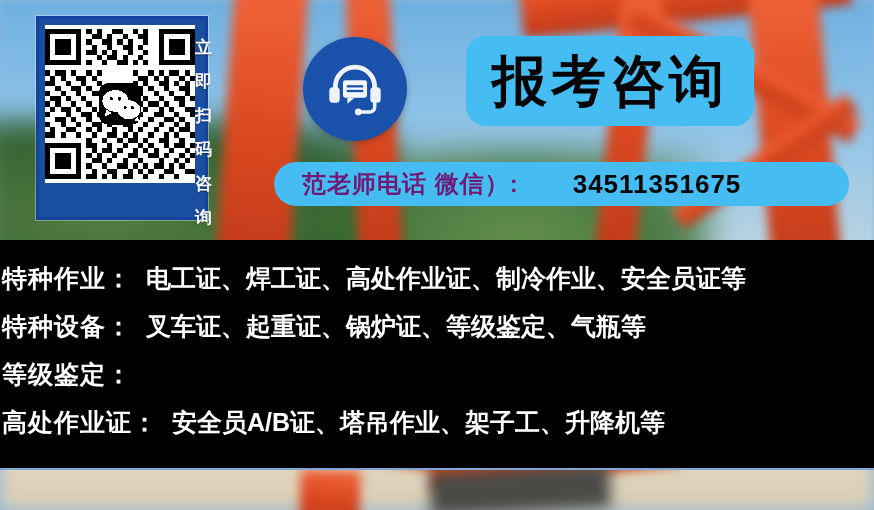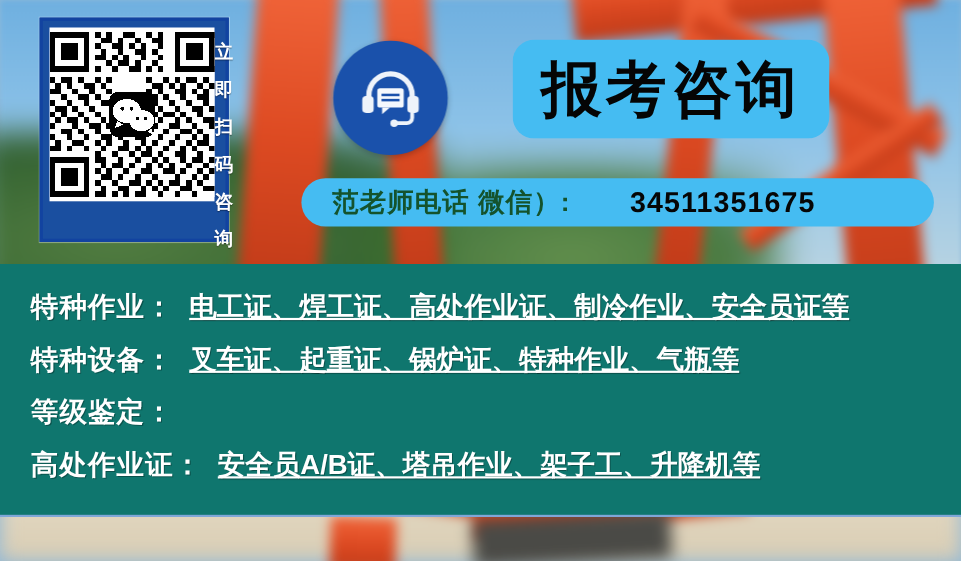--- a/index.html
+++ b/index.html
@@ -105,48 +105,48 @@
 
   
   .phone-pill {
     position: absolute; left: 274px; top: 162px;
     width: 575px; height: 44px;
     background: #45bcf2; border-radius: 22px;
     display: flex; align-items: center;
     padding: 0 28px;
   }
   .phone-label {
-    font-size: 24px; font-weight: bold; color: #14532d; letter-spacing: 1px;
+    font-size: 24px; font-weight: bold; color: #701a75; letter-spacing: 1px;
   }
   .phone-number {
     font-size: 26px; font-weight: bold; color: #060606;
     margin-left: 54px; letter-spacing: 1px;
   }
 
   
   .info-panel {
     position: absolute; left: 0; top: 240px;
     width: 874px; height: 230px;
-    background: #0f766e;
+    background: #000000;
     border-bottom: 2px solid #7fa7d8;
-    padding: 22px 0 0 28px;
+    padding: 22px 0 0 2px;
   }
   .info-row {
     display: flex; align-items: baseline;
     height: 48px;
     color: #ffffff;
     text-shadow: 1px 1px 0 rgba(0,0,0,.30);
   }
   .info-label {
     font-size: 25px; font-weight: bold; letter-spacing: 1px;
     white-space: nowrap;
   }
   .info-value {
     font-size: 25px; font-weight: bold; letter-spacing: 0px;
-    margin-left: 14px; white-space: nowrap; text-decoration: underline;
+    margin-left: 14px; white-space: nowrap;
   }
 </style>
 </head>
 <body>
 
 <div id="poster">
 
   <div class="bg-layer">
     <div class="bg-blur-wrap">
       <div class="bg-sky"></div>
@@ -437,21 +437,21 @@
     <span class="phone-number">34511351675</span>
   </div>
 
   <div class="info-panel">
     <div class="info-row">
       <span class="info-label">特种作业：</span>
       <span class="info-value">电工证、焊工证、高处作业证、制冷作业、安全员证等</span>
     </div>
     <div class="info-row">
       <span class="info-label">特种设备：</span>
-      <span class="info-value">叉车证、起重证、锅炉证、特种作业、气瓶等</span>
+      <span class="info-value">叉车证、起重证、锅炉证、等级鉴定、气瓶等</span>
     </div>
     <div class="info-row">
       <span class="info-label">等级鉴定：</span>
     </div>
     <div class="info-row">
       <span class="info-label">高处作业证：</span>
       <span class="info-value">安全员A/B证、塔吊作业、架子工、升降机等</span>
     </div>
   </div>
 

